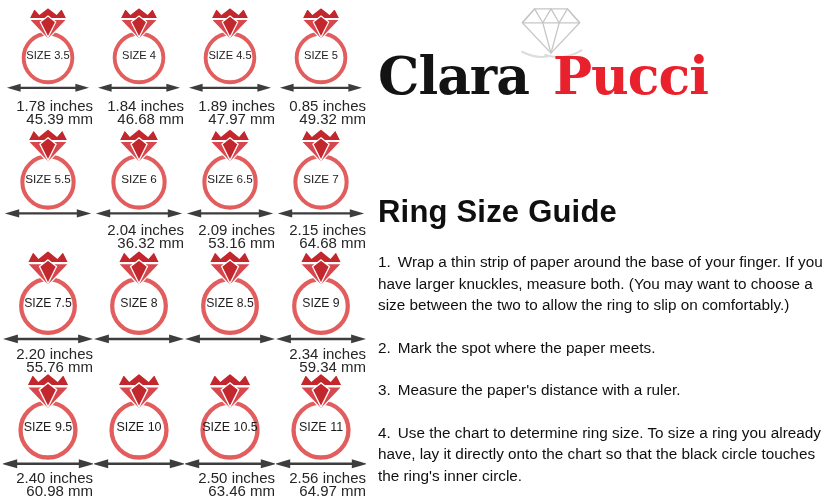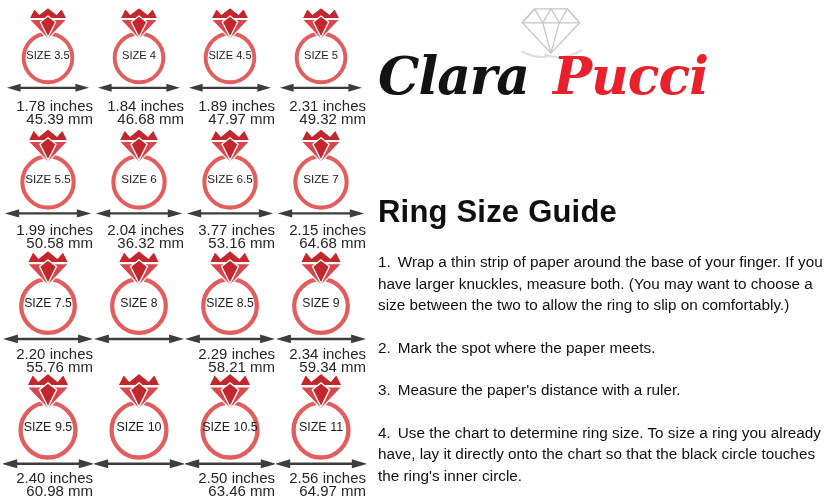--- a/index.html
+++ b/index.html
@@ -37,21 +37,21 @@
     color: #262626;
   }
 
   
   .right-col { position: absolute; left: 378px; top: 6px; width: 460px; }
 
   .logo { position: relative; height: 102px; }
   .logo-text {
     position: absolute; left: 0; bottom: 2px;
     font-family: "DejaVu Serif", serif;
-    font-style: italic; font-weight: 700;
+    font-weight: 700;
     font-size: 52px; white-space: nowrap;
     letter-spacing: -1px;
   }
   .brand-first  { color: var(--brand-black, #131313); }
   .brand-second { color: var(--brand-red, #e8212c); margin-left: 24px; }
   .logo-diamond { position: absolute; left: 132px; top: -4px; width: 82px; height: 58px; }
   .logo-diamond path, .logo-diamond polyline { fill: none; stroke: var(--logo-gray, #c6c6c6); stroke-width: 1.6; }
   .logo-diamond .swoosh { stroke: #dcdcdc; stroke-width: 2.4; }
 
   .page-title {
@@ -153,21 +153,21 @@
         </g>
         <text class="ring-size-label" x="50" y="63">SIZE 5</text>
         <g>
           <line class="arrow-line" x1="14" y1="97" x2="86" y2="97"></line>
           <polygon class="arrow-head" points="2,97 18,92.4 18,101.6"></polygon>
           <polygon class="arrow-head" points="98,97 82,92.4 82,101.6"></polygon>
         </g>
       </g>
     </svg>
     <div class="ring-measure">
-      <div class="ring-inches">2.31 inches</div>
+      <div class="ring-inches">0.85 inches</div>
       <div class="ring-mm">49.32 mm</div>
     </div>
   </div>
 
   <div class="ring-cell">
     <svg class="ring-svg" viewBox="0 0 100 113">
       <g class="ring-art" transform="translate(50,60) scale(1) translate(-50,-60)">
         <circle class="ring-circle" cx="50" cy="62" r="28.5"></circle>
         <g>
           <polygon class="dia-mid" points="28,17 72,17 50,40"></polygon>
@@ -175,24 +175,20 @@
           <polygon class="dia-dark" points="50,13 59,20 50,38 41,20"></polygon>
         </g>
         <text class="ring-size-label" x="50" y="63">SIZE 5.5</text>
         <g>
           <line class="arrow-line" x1="14" y1="97" x2="86" y2="97"></line>
           <polygon class="arrow-head" points="2,97 18,92.4 18,101.6"></polygon>
           <polygon class="arrow-head" points="98,97 82,92.4 82,101.6"></polygon>
         </g>
       </g>
     </svg>
-    <div class="ring-measure">
-      <div class="ring-inches">1.99 inches</div>
-      <div class="ring-mm">50.58 mm</div>
-    </div>
   </div>
 
   <div class="ring-cell">
     <svg class="ring-svg" viewBox="0 0 100 113">
       <g class="ring-art" transform="translate(50,60) scale(1) translate(-50,-60)">
         <circle class="ring-circle" cx="50" cy="62" r="28.5"></circle>
         <g>
           <polygon class="dia-mid" points="28,17 72,17 50,40"></polygon>
           <polygon class="dia-dark" points="28,16 34,4 40,11 50,3 60,11 66,4 72,16"></polygon>
           <polygon class="dia-dark" points="50,13 59,20 50,38 41,20"></polygon>
@@ -222,21 +218,21 @@
         </g>
         <text class="ring-size-label" x="50" y="63">SIZE 6.5</text>
         <g>
           <line class="arrow-line" x1="14" y1="97" x2="86" y2="97"></line>
           <polygon class="arrow-head" points="2,97 18,92.4 18,101.6"></polygon>
           <polygon class="arrow-head" points="98,97 82,92.4 82,101.6"></polygon>
         </g>
       </g>
     </svg>
     <div class="ring-measure">
-      <div class="ring-inches">3.77 inches</div>
+      <div class="ring-inches">2.09 inches</div>
       <div class="ring-mm">53.16 mm</div>
     </div>
   </div>
 
   <div class="ring-cell">
     <svg class="ring-svg" viewBox="0 0 100 113">
       <g class="ring-art" transform="translate(50,60) scale(1) translate(-50,-60)">
         <circle class="ring-circle" cx="50" cy="62" r="28.5"></circle>
         <g>
           <polygon class="dia-mid" points="28,17 72,17 50,40"></polygon>
@@ -309,24 +305,20 @@
           <polygon class="dia-dark" points="50,13 59,20 50,38 41,20"></polygon>
         </g>
         <text class="ring-size-label" x="50" y="63">SIZE 8.5</text>
         <g>
           <line class="arrow-line" x1="14" y1="97" x2="86" y2="97"></line>
           <polygon class="arrow-head" points="2,97 18,92.4 18,101.6"></polygon>
           <polygon class="arrow-head" points="98,97 82,92.4 82,101.6"></polygon>
         </g>
       </g>
     </svg>
-    <div class="ring-measure">
-      <div class="ring-inches">2.29 inches</div>
-      <div class="ring-mm">58.21 mm</div>
-    </div>
   </div>
 
   <div class="ring-cell">
     <svg class="ring-svg" viewBox="0 0 100 113">
       <g class="ring-art" transform="translate(50,60) scale(1.045) translate(-50,-60)">
         <circle class="ring-circle" cx="50" cy="62" r="28.5"></circle>
         <g>
           <polygon class="dia-mid" points="28,17 72,17 50,40"></polygon>
           <polygon class="dia-dark" points="28,16 34,4 40,11 50,3 60,11 66,4 72,16"></polygon>
           <polygon class="dia-dark" points="50,13 59,20 50,38 41,20"></polygon>

